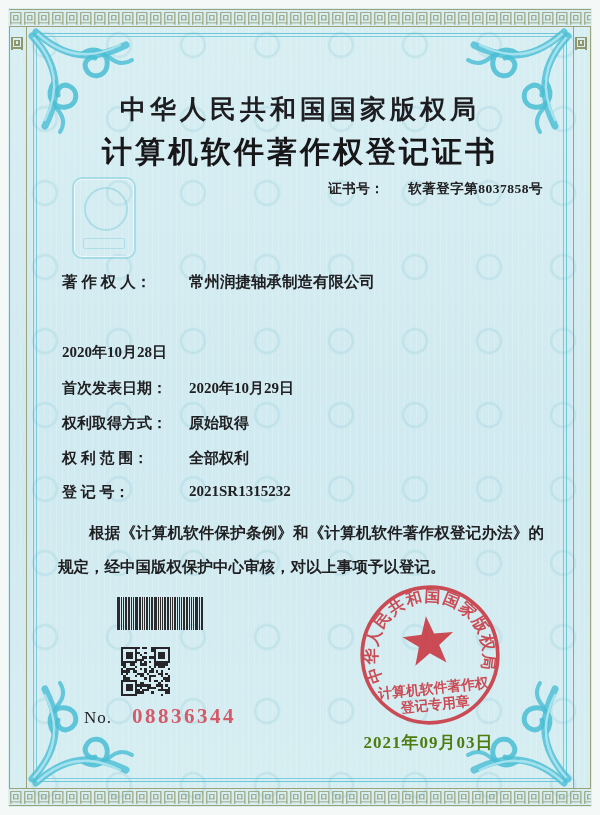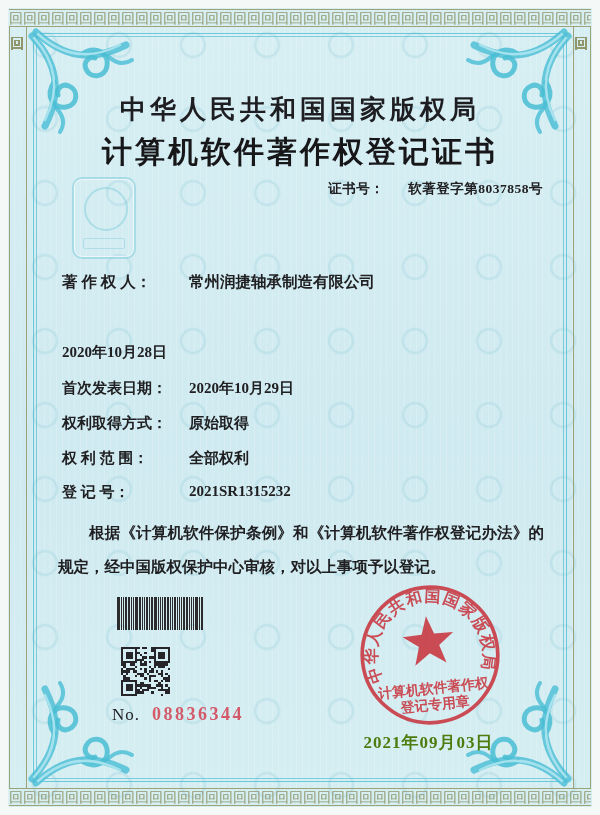--- a/index.html
+++ b/index.html
@@ -101,25 +101,25 @@
   }
   .barcode i { background:#2b2b2e; flex:0 0 auto; }
 
   .qr {
     position:absolute; left:121px; top:647px; width:49px; height:49px;
     display:grid; grid-template-columns:repeat(21,1fr); grid-template-rows:repeat(21,1fr);
   }
   .qr i.d { background:#26262a; }
 
   .serial {
-    position:absolute; left:112px; top:704px;
-    display:flex; align-items:baseline; gap:12px;
+    position:absolute; left:84px; top:704px;
+    display:flex; align-items:baseline; gap:20px;
   }
   .serial .no { font-size:17px; color:#242428; letter-spacing:1px; }
-  .serial .num { font-size:18px; color:#d45a6a; letter-spacing:2.5px; font-weight:bold; }
+  .serial .num { font-size:21px; color:#d45a6a; letter-spacing:2.5px; font-weight:bold; }
 
   .seal { position:absolute; left:353px; top:578px; width:154px; height:154px; }
 
   .issue-date {
     position:absolute; left:341px; top:731px; width:175px; text-align:center;
     font-size:17px; font-weight:bold; letter-spacing:1px; color:#4d7c0f;
   }
 </style>
 </head>
 <body>

